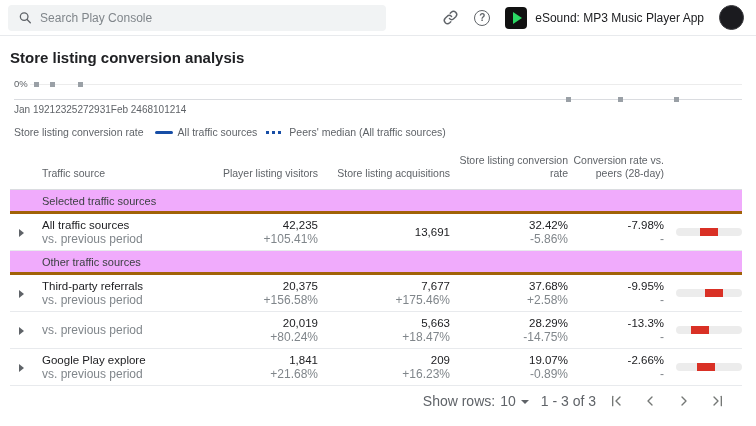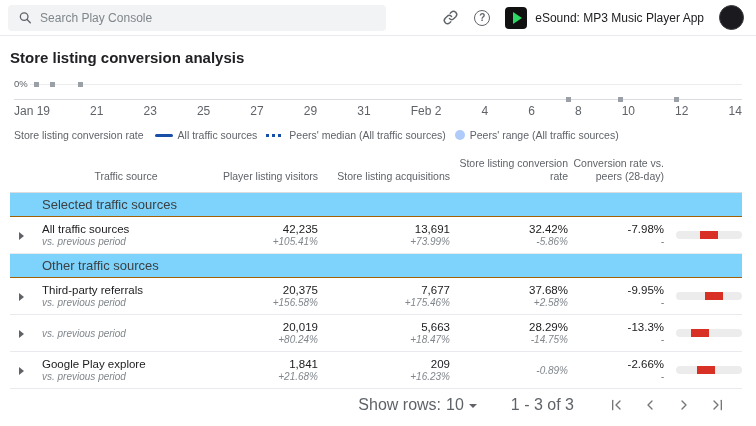--- a/index.html
+++ b/index.html
@@ -31,56 +31,56 @@
   .page-title { font-size:15px; font-weight:bold; padding:13px 10px 12px; color:#202124; }
 
   
   .chart-wrap { padding:6px 14px 0; }
   .plot { position:relative; height:16px; border-top:1px solid #ececec; border-bottom:1px solid #dadce0; }
   .y0-label { position:absolute; left:0; top:-7px; font-size:9.5px; color:#5f6368; background:#fff; padding-right:2px; }
   .marker { position:absolute; width:5px; height:5px; background:#9aa0a6; }
   .m-top .marker { top:-3px; }
   .m-bot .marker { bottom:-3px; }
   .m-top,.m-bot { position:absolute; left:0; right:0; top:0; bottom:0; pointer-events:none; }
-  .ticks { display:flex; justify-content:space-between; font-size:12px; color:#5f6368; margin-top:4px; }
+  .ticks { display:flex; justify-content:flex-start; font-size:10px; color:#5f6368; margin-top:4px; }
   .legend { display:flex; align-items:center; gap:9px; margin-top:11px; font-size:10.5px; color:#5f6368; }
   .legend .lg-title { margin-right:2px; }
   .lg-item { display:flex; align-items:center; gap:5px; }
   .lg-line { width:18px; height:3px; background:#174ea6; border-radius:2px; }
   .lg-dots { width:18px; height:3px;
     background:repeating-linear-gradient(90deg,#174ea6 0 3px,transparent 3px 6px); }
   .lg-circle { width:10px; height:10px; border-radius:50%; background:#aecbfa; }
 
   
   .table { margin-top:10px; padding:0 14px 0 10px; }
   .trow { display:grid; grid-template-columns:32px 168px 108px 132px 118px 1fr;
     align-items:center; border-bottom:1px solid #e8eaed; }
   .thead { border-bottom:1px solid #dadce0; font-size:10.5px; color:#5f6368;
     min-height:42px; align-items:end; padding-bottom:8px; }
   .thead .h { text-align:right; line-height:1.3; }
-  .thead .h-first { text-align:center; }
+  .thead .h-first { text-align:left; }
   .thead .h-peers { text-align:right; padding-right:78px; max-width:100%; }
-  .section-row { height:24px; display:flex; align-items:center; background:#7dd3fc;
-    font-size:13px; color:#3c4043; padding-left:32px; border-bottom:1px solid #a16207; }
+  .section-row { height:24px; display:flex; align-items:center; background:#f0abfc;
+    font-size:11px; color:#3c4043; padding-left:32px; border-bottom:3px solid #a16207; }
   .drow { min-height:37px; }
   .cell-stack { display:flex; flex-direction:column; gap:1px; text-align:right; }
   .cell-name { text-align:left; }
   .main { font-size:11.5px; color:#202124; }
-  .sub { font-size:10px; color:#80868b;font-style:italic; }
+  .sub { font-size:12px; color:#80868b; }
   .tri { width:0; height:0; border-left:5px solid #5f6368;
     border-top:4px solid transparent; border-bottom:4px solid transparent;
     display:inline-block; cursor:pointer; margin-left:9px; }
   .peers-cell { display:flex; align-items:center; justify-content:space-between; gap:12px; }
   .peers-cell .cell-stack { flex:1; }
   .bar-track { position:relative; width:66px; height:8px; background:#ececec; border-radius:4px; overflow:hidden; }
   .bar-fill { position:absolute; top:0; width:18px; height:8px; background:#d93025; }
 
   
-  .tfooter { display:flex; align-items:center; justify-content:flex-end; gap:34px;
-    padding:7px 16px 0 0; font-size:16px; color:#5f6368; }
+  .tfooter { display:flex; align-items:center; justify-content:flex-end; gap:12px;
+    padding:7px 16px 0 0; font-size:14px; color:#5f6368; }
   .show-rows { display:flex; align-items:center; gap:5px; cursor:pointer; }
   .caret-down { width:0; height:0; border-top:4px solid #5f6368;
     border-left:4px solid transparent; border-right:4px solid transparent; margin-top:1px; }
   .pager { display:flex; align-items:center; gap:18px; }
   .pager svg { display:block; cursor:pointer; }
 </style>
 </head>
 <body>
 
 <div class="topbar">
@@ -146,24 +146,20 @@
   <div class="legend">
     <span class="lg-title">Store listing conversion rate</span>
     <span class="lg-item">
       <span class="lg-line"></span>
       <span>All traffic sources</span>
     </span>
     <span class="lg-item">
       <span class="lg-dots"></span>
       <span>Peers' median (All traffic sources)</span>
     </span>
-    <span class="lg-item">
-      <span class="lg-circle"></span>
-      <span>Peers' range (All traffic sources)</span>
-    </span>
   </div>
 </div>
 
 <div class="table">
 
   <div class="trow thead">
     <div></div>
     <div class="h h-first">Traffic source</div>
     <div class="h">Player listing visitors</div>
     <div class="h">Store listing acquisitions</div>
@@ -178,21 +174,20 @@
     <div class="cell-stack cell-name">
       <span class="main">All traffic sources</span>
       <span class="sub">vs. previous period</span>
     </div>
     <div class="cell-stack">
       <span class="main">42,235</span>
       <span class="sub">+105.41%</span>
     </div>
     <div class="cell-stack">
       <span class="main">13,691</span>
-      <span class="sub">+73.99%</span>
     </div>
     <div class="cell-stack">
       <span class="main">32.42%</span>
       <span class="sub">-5.86%</span>
     </div>
     <div class="peers-cell">
       <div class="cell-stack">
         <span class="main">-7.98%</span>
         <span class="sub">-</span>
       </div>
@@ -269,20 +264,21 @@
     </div>
     <div class="cell-stack">
       <span class="main">1,841</span>
       <span class="sub">+21.68%</span>
     </div>
     <div class="cell-stack">
       <span class="main">209</span>
       <span class="sub">+16.23%</span>
     </div>
     <div class="cell-stack">
+      <span class="main">19.07%</span>
       <span class="sub">-0.89%</span>
     </div>
     <div class="peers-cell">
       <div class="cell-stack">
         <span class="main">-2.66%</span>
         <span class="sub">-</span>
       </div>
       <div class="bar-track">
         <span class="bar-fill" style="left: 32%;"></span>
       </div>

